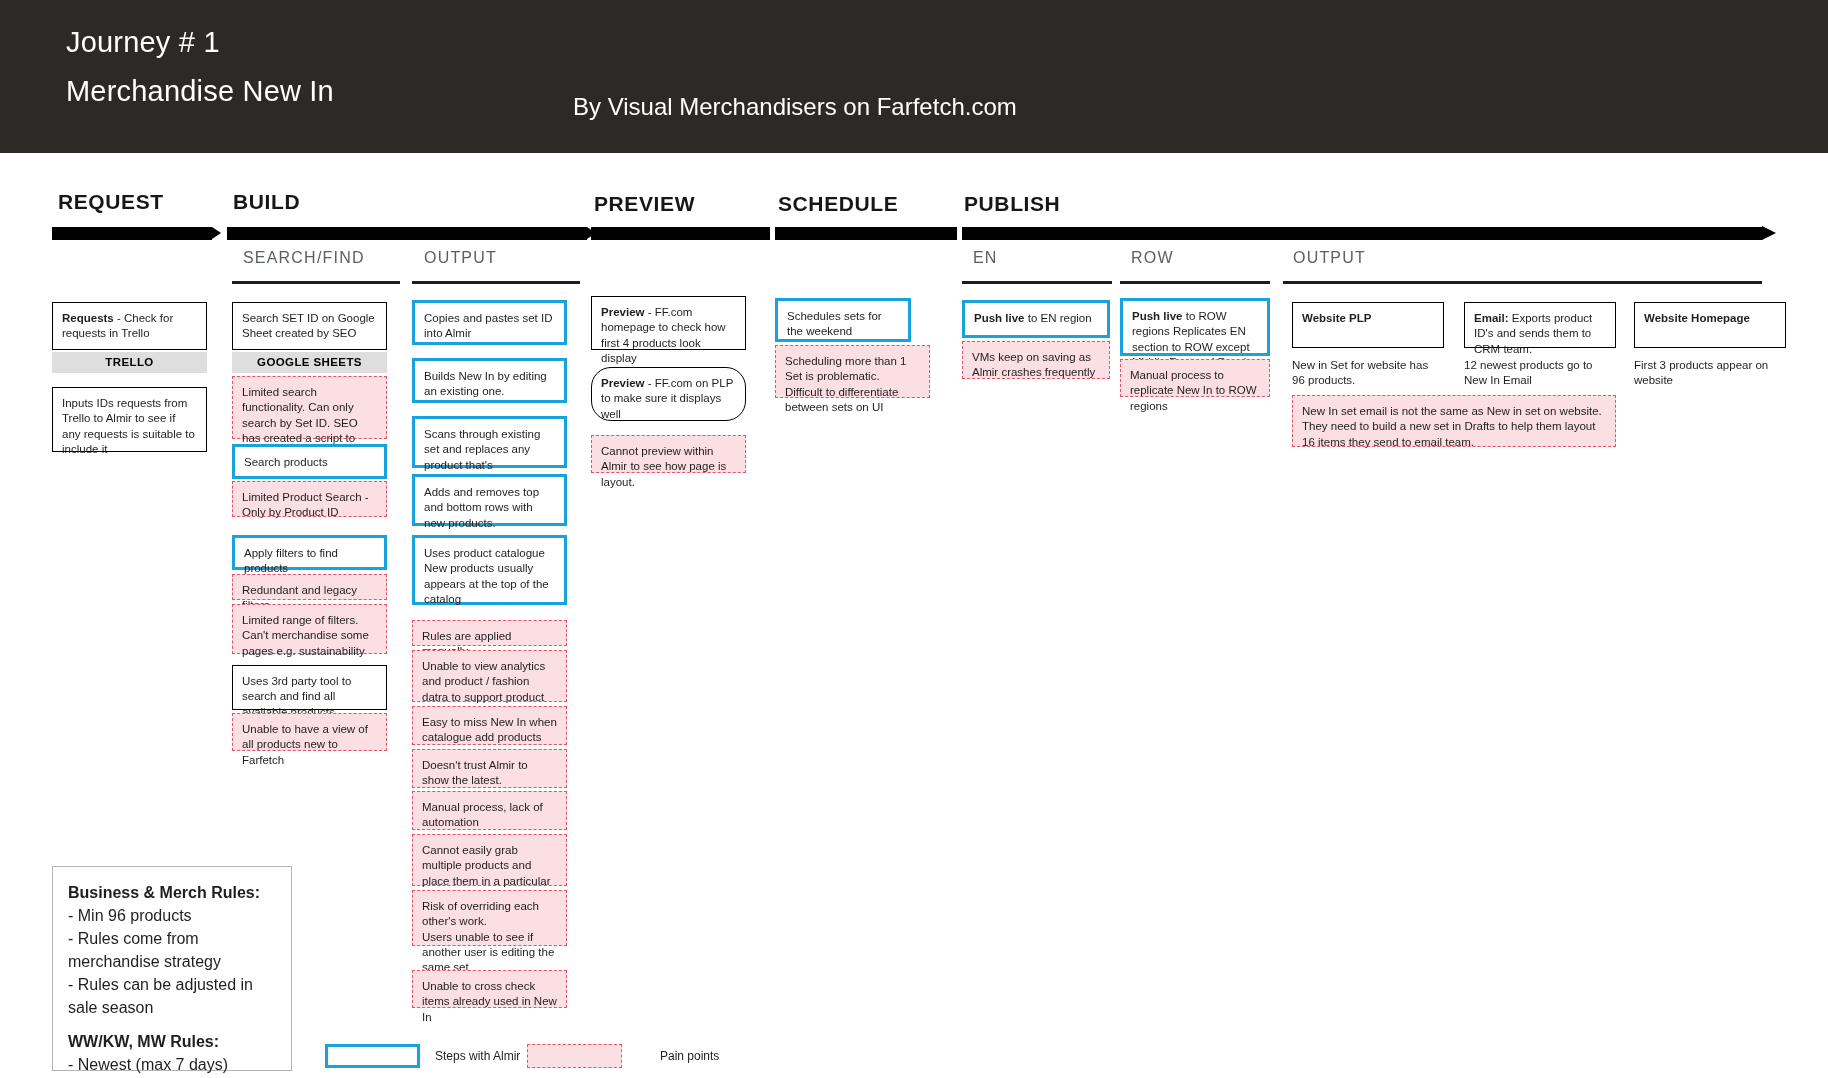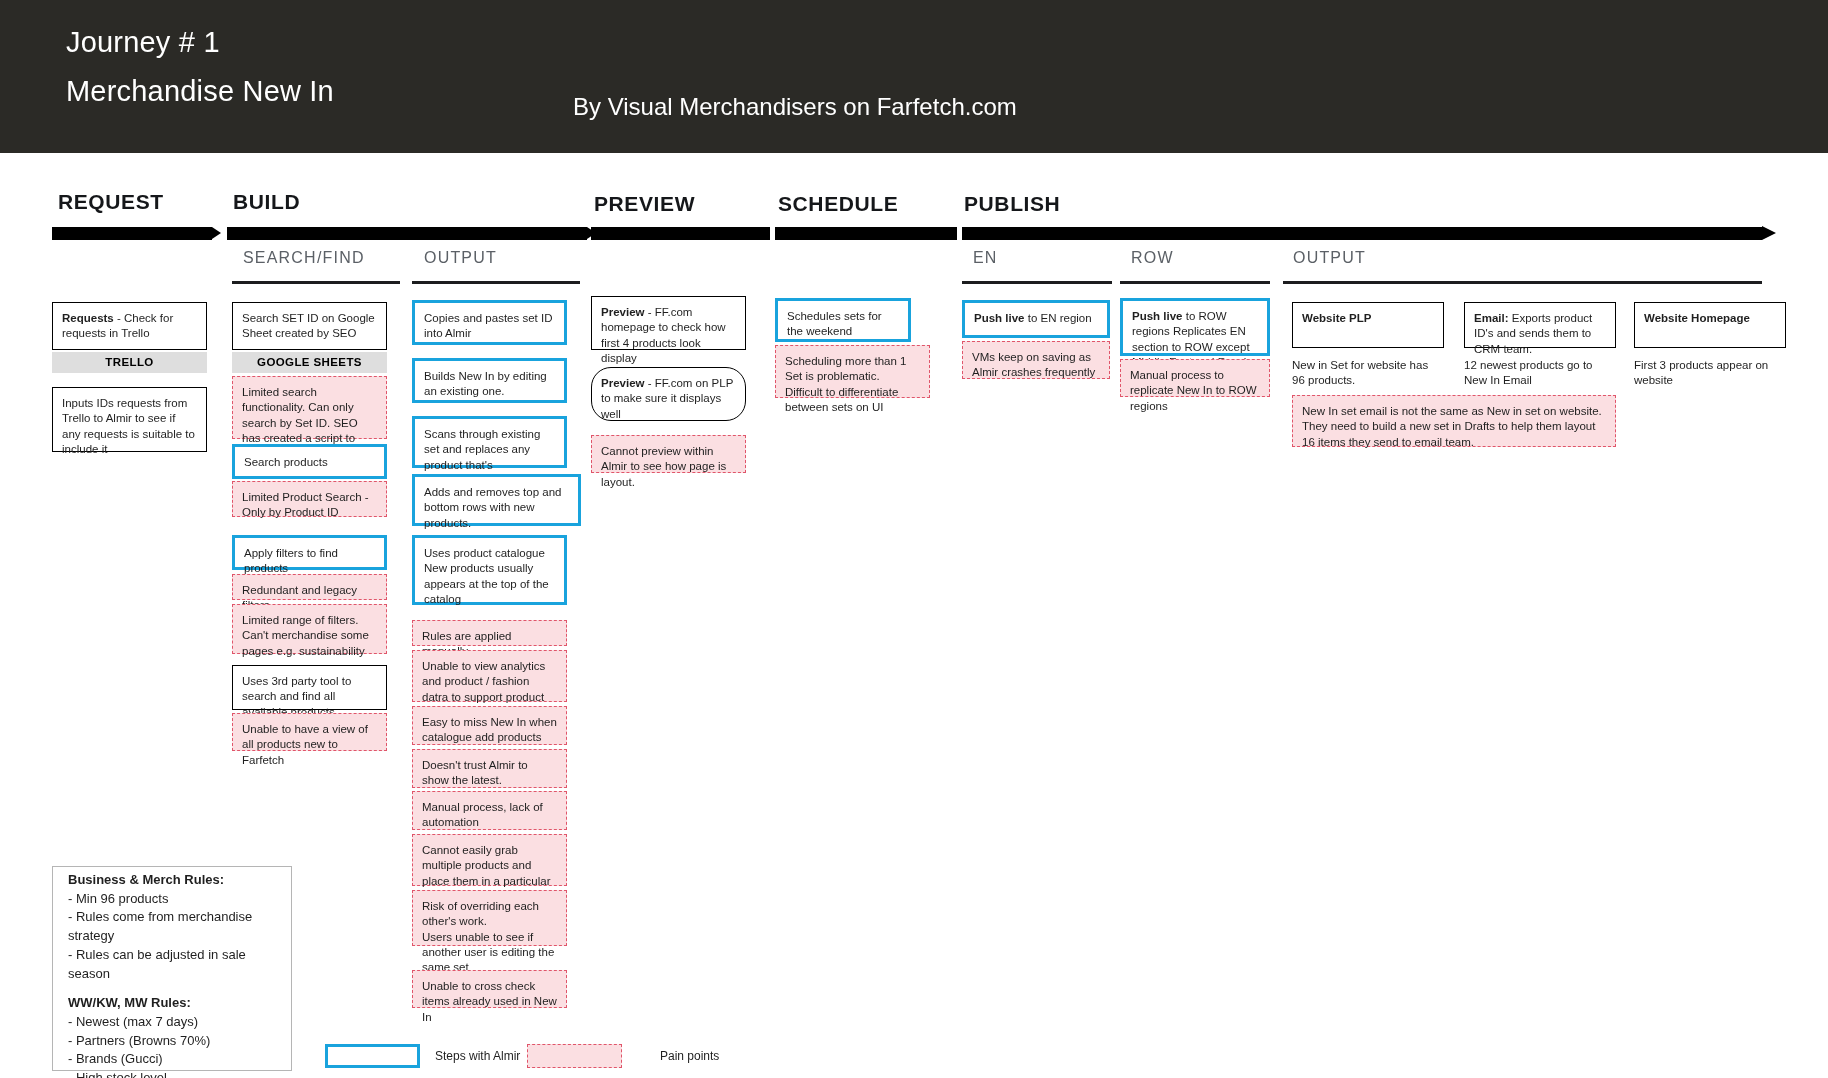--- a/index.html
+++ b/index.html
@@ -74,22 +74,22 @@
     line-height:21px; height:21px; letter-spacing:.4px;
   }
 
   .plain {
     position:absolute; font-size:11.5px; line-height:1.33; color:#1f1f1f;
   }
 
   
   #rules-box {
     position:absolute; left:52px; top:866px; width:240px; height:205px;
-    border:1px solid #b5b5b5; background:#fff; padding:4px 15px;
-    font-size:13px; line-height:1.44; color:#1f1f1f;
+    border:1px solid #b5b5b5; background:#fff; padding:14px 15px;
+    font-size:16px; line-height:1.44; color:#1f1f1f;
   }
   #rules-box .hd { font-weight:bold; display:block; }
   #rules-box .gap { display:block; height:11px; }
 
   
   #legend-swatch-blue {
     position:absolute; left:325px; top:1044px; width:95px; height:24px;
     border:3px solid #19a3dd; background:#fff;
   }
   #legend-label-blue {
@@ -155,21 +155,21 @@
 <div class="card blue" style="left:232px; top:535px; width:155px; height:35px;">Apply filters to find products</div>
 <div class="card pain" style="left:232px; top:574px; width:155px; height:26px;">Redundant and legacy  filters</div>
 <div class="card pain" style="left:232px; top:604px; width:155px; height:50px;">Limited range of filters. Can't merchandise some pages e.g. sustainability</div>
 
 <div class="card black" style="left:232px; top:665px; width:155px; height:45px;">Uses 3rd party tool to search and find all available products</div>
 <div class="card pain" style="left:232px; top:713px; width:155px; height:38px;">Unable to have a view of all products new to Farfetch</div>
 
 <div class="card blue" style="left:412px; top:300px; width:155px; height:45px;">Copies and pastes set ID into Almir</div>
 <div class="card blue" style="left:412px; top:358px; width:155px; height:45px;">Builds New In by editing an existing one.</div>
 <div class="card blue" style="left:412px; top:416px; width:155px; height:52px;">Scans through existing set and replaces any product that's unavailable.</div>
-<div class="card blue" style="left:412px; top:474px; width:169px; height:52px;">Adds and removes top and bottom rows with new products.</div>
+<div class="card blue" style="left:412px; top:474px; width:155px; height:52px;">Adds and removes top and bottom rows with new products.</div>
 <div class="card blue" style="left:412px; top:535px; width:155px; height:70px;">Uses product  catalogue New products usually appears at the top of the catalog</div>
 
 <div class="card pain" style="left:412px; top:620px; width:155px; height:26px;">Rules are applied manually</div>
 <div class="card pain" style="left:412px; top:650px; width:155px; height:52px;">Unable to view analytics and product / fashion datra to support product selection</div>
 <div class="card pain" style="left:412px; top:706px; width:155px; height:39px;">Easy to miss New In when catalogue add products later</div>
 <div class="card pain" style="left:412px; top:749px; width:155px; height:39px;">Doesn't trust Almir to show the latest.</div>
 <div class="card pain" style="left:412px; top:791px; width:155px; height:39px;">Manual process, lack of automation</div>
 <div class="card pain" style="left:412px; top:834px; width:155px; height:52px;">Cannot easily grab multiple products and place them in a particular position</div>
 <div class="card pain" style="left:412px; top:890px; width:155px; height:56px; white-space:pre-line;">Risk of overriding each other's work.
 Users unable to see if another user is editing the same set</div>

